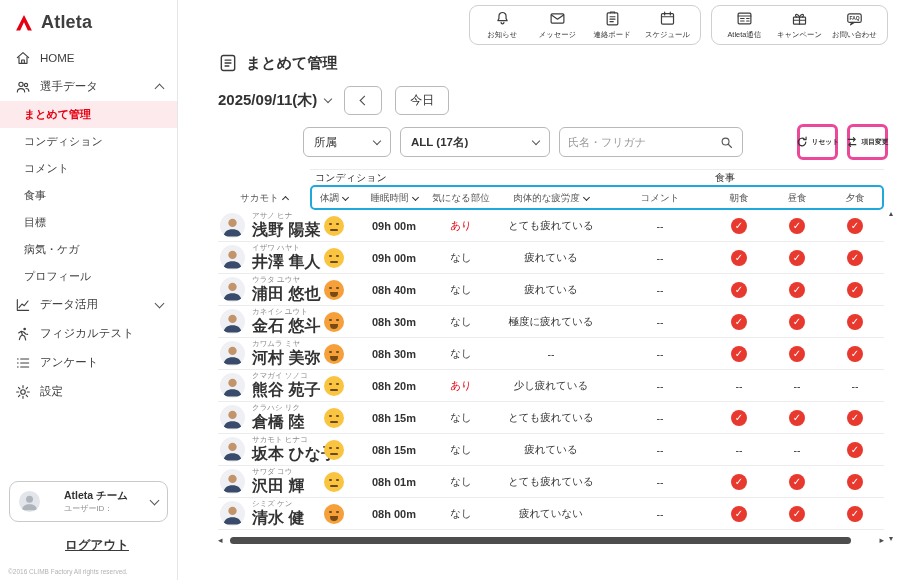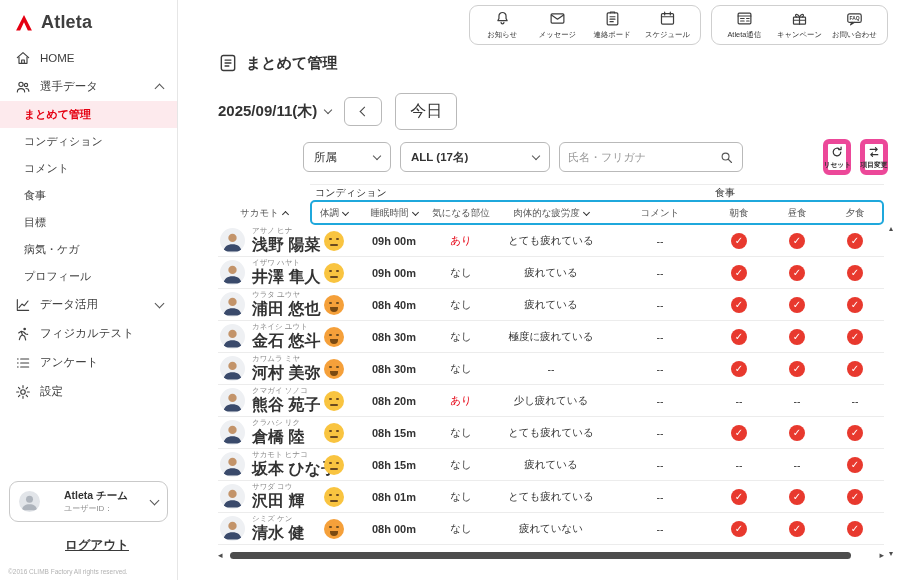--- a/index.html
+++ b/index.html
@@ -38,40 +38,40 @@
   .nav-item{width:55px;display:flex;flex-direction:column;align-items:center;gap:2px;cursor:pointer}
   .nav-item .icn{width:17px;height:17px;color:#3d3d3d}
   .nav-item .icn svg{width:17px;height:17px;display:block}
   .nav-label{font-size:8px;color:#333;white-space:nowrap;transform:scale(.92)}
 
   .page-title-row{display:flex;align-items:center;gap:8px;margin-top:8px}
   .page-title-row .icn{width:20px;height:20px;color:#3a3a3a}
   .page-title-row .icn svg{width:20px;height:20px;display:block}
   .page-title{font-size:15px;font-weight:bold;color:#333}
 
-  .date-row{display:flex;align-items:center;gap:13px;margin-top:20px}
+  .date-row{display:flex;align-items:center;gap:13px;margin-top:13px}
   .date-label{font-size:15px;font-weight:bold;display:flex;align-items:center;gap:8px;cursor:pointer}
   .date-label .chev{width:6px;height:6px;margin-top:-3px}
   .btn{border:1px solid #b9b9b9;border-radius:6px;background:#fff;display:inline-flex;align-items:center;justify-content:center;cursor:pointer;color:#333}
   .btn-prev{width:38px;height:29px}
   .btn-prev .chev{width:7px;height:7px;border-color:#444}
-  .btn-today{height:37px;padding:0 14px;font-size:16px}
+  .btn-today{height:29px;padding:0 14px;font-size:12px}
 
   .filter-row{display:flex;align-items:center;gap:9px;margin-top:9px;margin-left:85px}
   .select{height:30px;border:1px solid #b9b9b9;border-radius:6px;display:flex;align-items:center;justify-content:space-between;padding:0 10px;font-size:11.5px;cursor:pointer;background:#fff;color:#333}
   .select .chev{width:6px;height:6px;margin-top:-2px}
   .sel-dept{width:88px}
   .sel-all{width:150px;font-weight:bold}
   .search-box{width:184px;height:30px;border:1px solid #b9b9b9;border-radius:6px;display:flex;align-items:center;padding:0 8px;background:#fff}
   .search-box input{border:none;outline:none;flex:1;font-size:11px;font-family:inherit;color:#333;min-width:0;background:transparent}
   .search-box input::placeholder{color:#9a9a9a}
   .search-box .icn{width:15px;height:15px;color:#555;flex:none}
   .search-box .icn svg{width:15px;height:15px;display:block}
   .filter-spacer{flex:1}
-  .mini-btn{width:28px;height:36px;border:5px solid #ec4899;border-radius:6px;background:#fff;display:flex;flex-direction:column;align-items:center;justify-content:center;gap:1px;cursor:pointer;color:#333}
+  .mini-btn{width:41px;height:36px;border:3px solid #ec4899;border-radius:6px;background:#fff;display:flex;flex-direction:row;align-items:center;justify-content:center;gap:1px;cursor:pointer;color:#333}
   .mini-btn .icn{width:14px;height:14px}
   .mini-btn .icn svg{width:14px;height:14px;display:block}
   .mini-btn .lbl{font-size:7.5px;font-weight:bold;transform:scale(.9);white-space:nowrap}
 
   
   .table{margin-top:9px;position:relative;width:666px}
   .group-row{display:grid;grid-template-columns:92px 400px 174px;height:17px;align-items:center}
   .group-label{font-size:10px;color:#333;padding-left:5px;border-top:1px solid #ececec;height:100%;display:flex;align-items:center}
   .head-row{display:grid;grid-template-columns:92px 48px 72px 62px 118px 100px 58px 58px 58px;height:24px;align-items:center;position:relative}
   .head-cell{font-size:9.5px;color:#555;display:flex;align-items:center;justify-content:center;gap:4px;white-space:nowrap;cursor:pointer}

